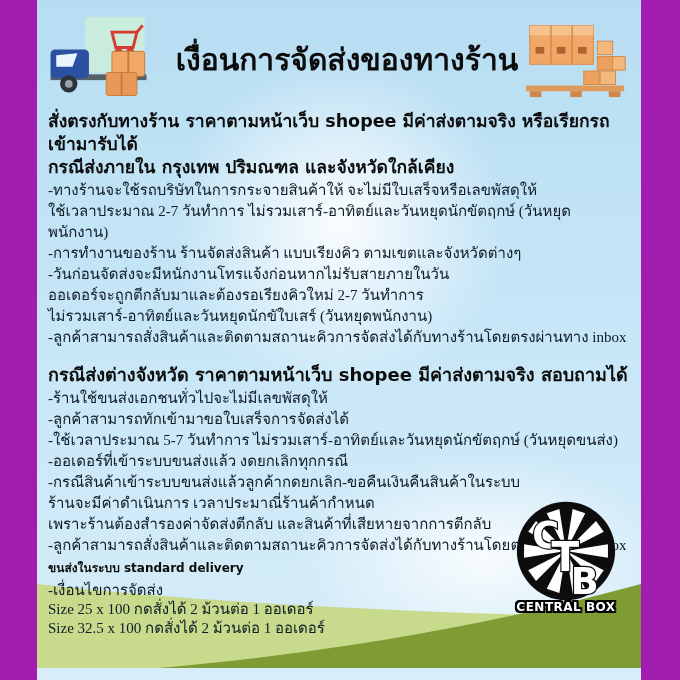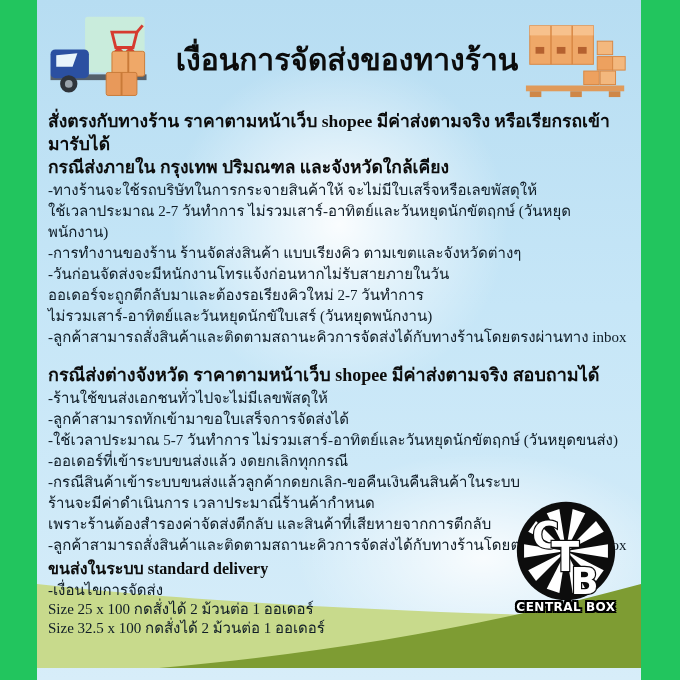--- a/index.html
+++ b/index.html
@@ -1,34 +1,34 @@
 <!DOCTYPE html>
 <html><head>
 <meta charset="utf-8">
 <style>
   html,body{margin:0;padding:0;background:#ffffff;}
-  .page{position:relative;width:680px;height:680px;background:#22c55e;overflow:hidden;
+  .page{position:relative;width:680px;height:680px;background:#a21caf;overflow:hidden;
         font-family:"DejaVu Sans","Liberation Sans",sans-serif;}
   .column{position:absolute;left:37px;top:0;width:604px;height:680px;overflow:hidden;
     background:
       radial-gradient(circle 235px at 50% 33%, rgba(255,255,255,.92), rgba(255,255,255,0) 72%),
       radial-gradient(ellipse 270px 150px at 74% 82%, rgba(255,255,255,.85), rgba(255,255,255,0) 70%),
       linear-gradient(180deg,#b7ddf2 0%,#c6e6f7 45%,#d7edf9 100%);}
   .hills{position:absolute;left:0;bottom:0;width:604px;height:120px;z-index:1;}
   .content{position:relative;z-index:2;padding:0 11px;color:#0f1c26;}
   .header{display:flex;align-items:center;height:98px;margin:10px 0 2px 0;}
   .title{flex:1;text-align:center;font-size:30px;font-weight:800;color:#0c0c0c;
          white-space:nowrap;letter-spacing:0;}
   .icon-truck{width:126px;height:96px;flex:none;}
   .icon-pallet{width:106px;height:84px;flex:none;margin-left:4px;}
   h2{margin:0;font-weight:800;color:#0c0c0c;}
   .s1 h2{font-size:17.5px;line-height:23px;}
   .s2 h2{font-size:18px;line-height:24px;margin-top:15px;}
-  .s3 h2{font-size:16px;line-height:25px;}
-  .hline{display:block;font-family:Liberation Serif, serif;}
+  .s3 h2{font-size:12px;line-height:25px;}
+  .hline{display:block;}
   .line{font-size:15px;line-height:21px;font-family:Liberation Serif, serif;}
   .s1 .body{margin-top:1px;}
   .s2 .body{margin-top:1px;}
   .s3 .line{line-height:19px;}
   .logo{position:absolute;top:498px;right:14px;width:122px;z-index:2;text-align:center;}
   .logo svg{width:106px;height:106px;display:block;margin:0 auto;}
   .logo-label{margin-top:-4px;font-size:12px;font-weight:800;color:#ffffff;letter-spacing:.5px;
     text-shadow:-2px -2px 0 #000,2px -2px 0 #000,-2px 2px 0 #000,2px 2px 0 #000,
                  0 -2px 0 #000,0 2px 0 #000,-2px 0 0 #000,2px 0 0 #000;}
   .logo-letter{font-family:"DejaVu Sans","Liberation Sans",sans-serif;font-weight:bold;}

